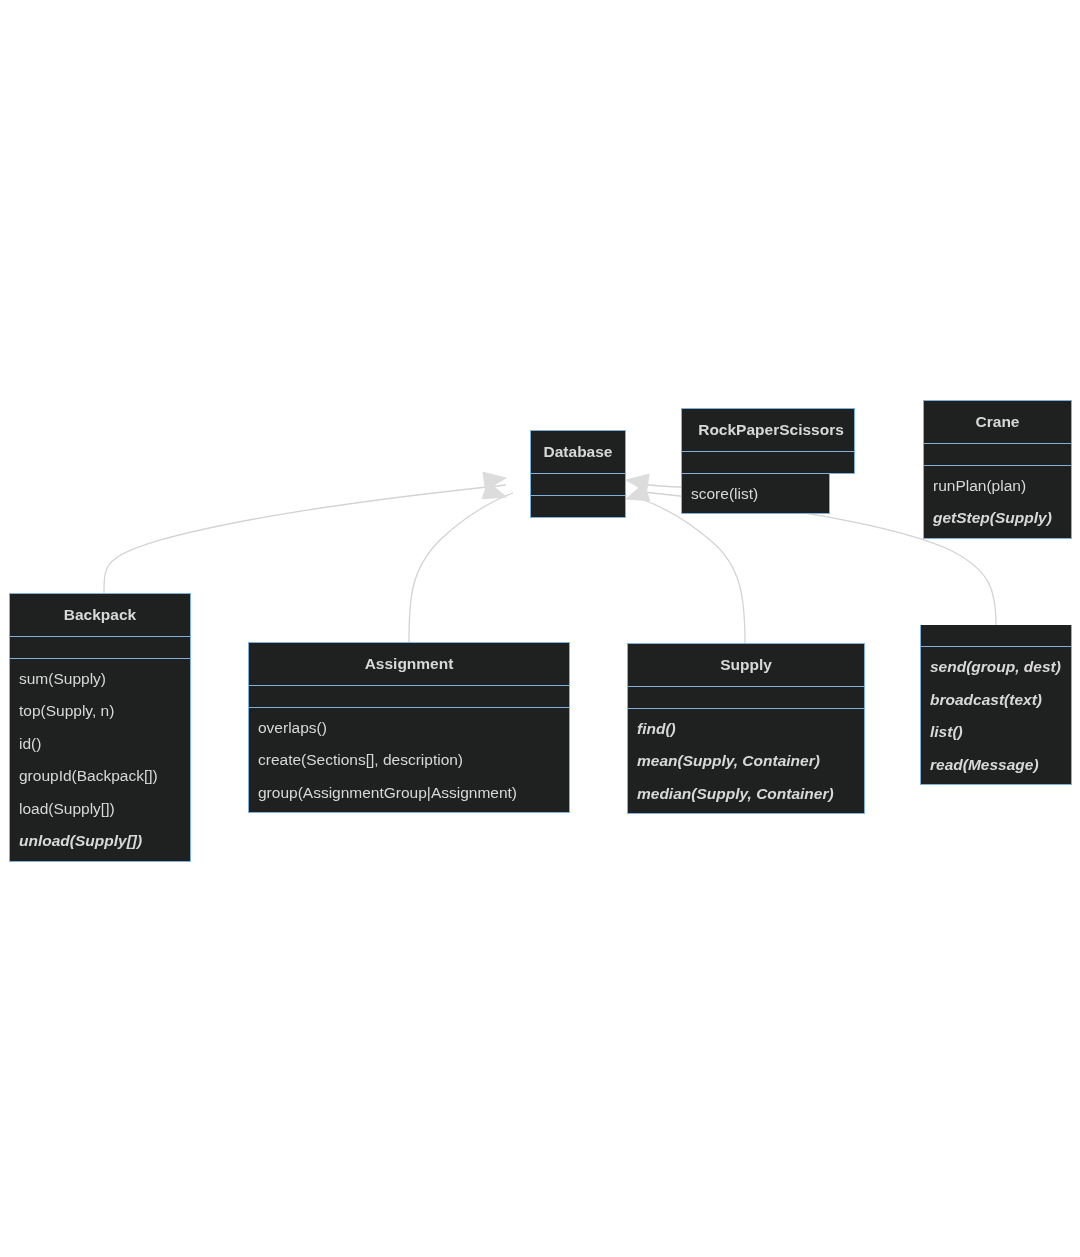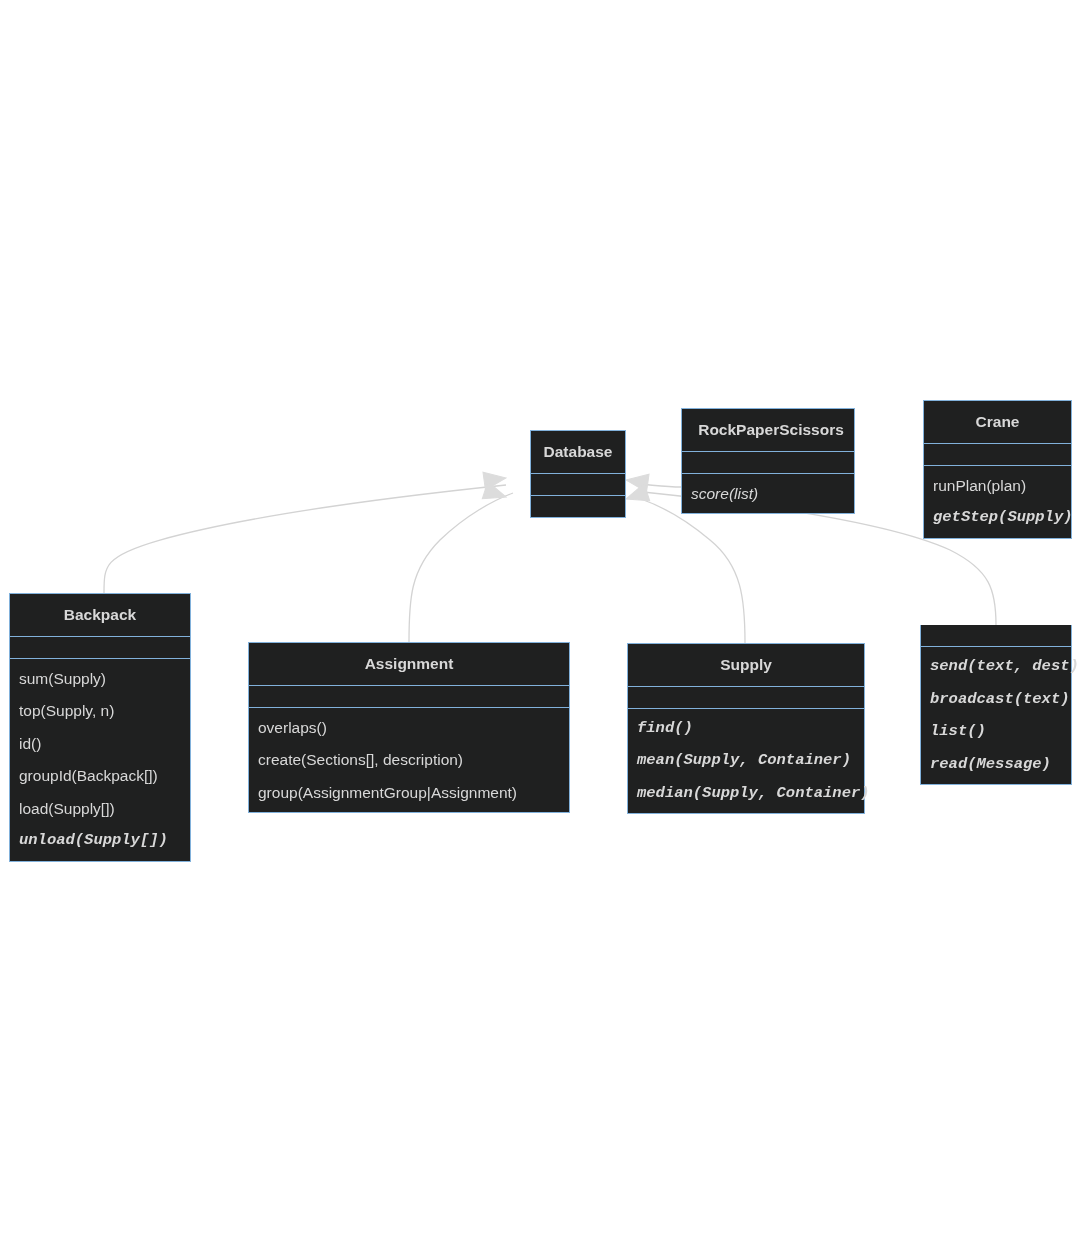--- a/index.html
+++ b/index.html
@@ -70,21 +70,21 @@
   }
 
   .member {
     color: #d8d8d8;
     font-size: 15.5px;
     line-height: 1;
     white-space: nowrap;
     margin-bottom: 17px;
   }
   .member:last-child { margin-bottom: 0; }
-  .member.abstract { font-style: italic; font-weight: bold; font-family: Liberation Mono, monospace; }
+  .member.abstract { font-style: italic; font-weight: bold; }
 
   
   .spill { overflow: visible; }
 </style>
 </head>
 <body>
 
 <div id="diagram">
 
   <svg id="edge-layer" viewBox="0 0 1080 1257" width="1080" height="1257" xmlns="http://www.w3.org/2000/svg">
@@ -109,21 +109,21 @@
 
   <div id="node-layer">
       <div class="class-node spill" style="left: 530px; top: 430px; width: 72px;">
         <div class="class-title-box" style="width: 96px;">Database</div>
         <div class="class-attr-box" style="width: 96px;"></div>
         <div class="class-method-box" style="width: 96px; padding: 0px; height: 22px;"></div>
       </div>
       <div class="class-node spill" style="left: 681px; top: 408px; width: 174px;">
         <div class="class-title-box" style="width: 174px; padding-left: 12px;">RockPaperScissors</div>
         <div class="class-attr-box" style="width: 174px;"></div>
-        <div class="class-method-box" style="width: 174px; font-style: italic;">
+        <div class="class-method-box" style="width: 149px;">
           <div class="member">score(list)</div>
         </div>
       </div>
       <div class="class-node spill" style="left: 911px; top: 400px; width: 149px; margin-left: 12px;">
         <div class="class-title-box" style="width: 149px;">Crane</div>
         <div class="class-attr-box" style="width: 149px;"></div>
         <div class="class-method-box" style="width: 149px;">
           <div class="member">runPlan(plan)</div>
           <div class="member abstract">getStep(Supply)</div>
         </div>
@@ -154,21 +154,21 @@
         <div class="class-attr-box" style="width: 238px;"></div>
         <div class="class-method-box" style="width: 238px;">
           <div class="member abstract">find()</div>
           <div class="member abstract">mean(Supply, Container)</div>
           <div class="member abstract">median(Supply, Container)</div>
         </div>
       </div>
       <div class="class-node spill" style="left: 920px; top: 625px; width: 152px;">
         <div class="class-attr-box" style="width: 152px;"></div>
         <div class="class-method-box" style="width: 152px;">
-          <div class="member abstract">send(text, dest)</div>
+          <div class="member abstract">send(group, dest)</div>
           <div class="member abstract">broadcast(text)</div>
           <div class="member abstract">list()</div>
           <div class="member abstract">read(Message)</div>
         </div>
       </div>
     </div>
 
 </div>
 
 </body></html>

